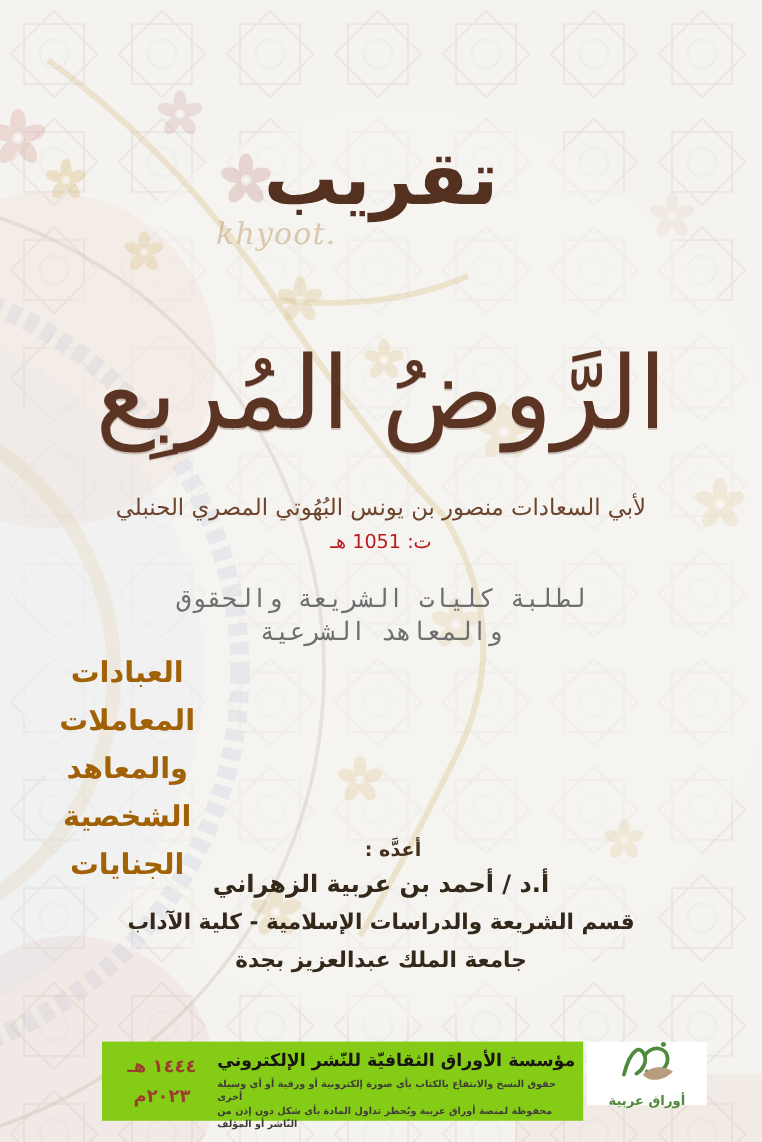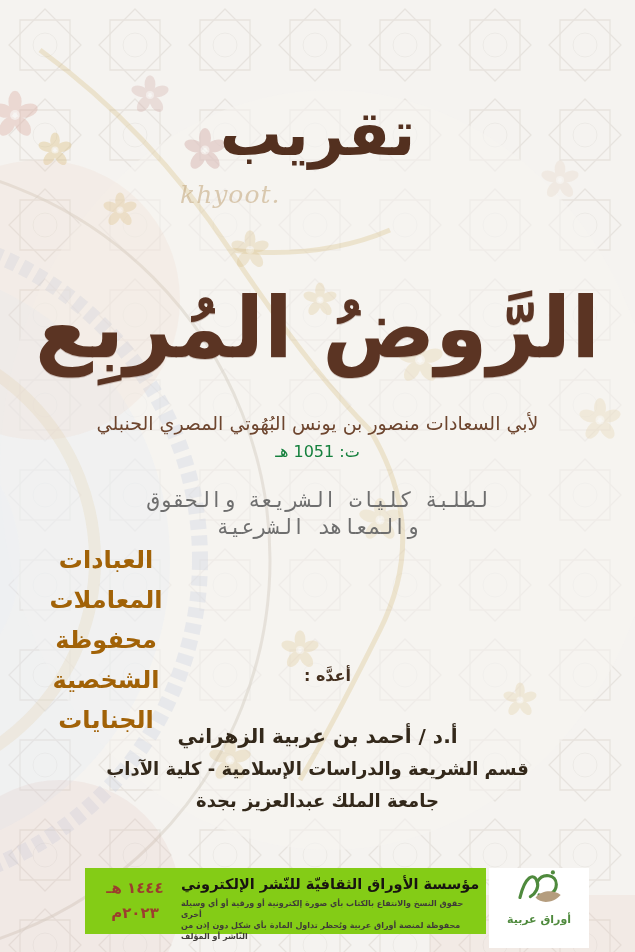--- a/index.html
+++ b/index.html
@@ -13,56 +13,57 @@
   .layer{position:absolute;z-index:2;}
   .center{left:0;right:0;text-align:center;}
 
   .watermark{
     position:absolute;z-index:1;left:180px;top:180px;
     font-family:"DejaVu Serif",serif;font-style:italic;
     font-size:25px;letter-spacing:1px;color:rgba(193,164,121,.55);
     direction:ltr;
   }
   .series-title{
-    top:92px;font-size:62px;font-weight:bold;color:#53301f;line-height:1.35;
+    top:107px;font-size:62px;font-weight:bold;color:#53301f;line-height:1.35;
   }
   .main-title{
     top:236px;font-size:84px;color:#5b3423;line-height:185px;
-    white-space:nowrap;font-weight:700;
+    white-space:nowrap;font-weight:400;
     text-shadow:0 1px 0 rgba(91,52,35,.25);
   }
   .author-line{top:412px;font-size:19px;color:#6d452e;}
-  .death-line{top:442px;font-size:16px;color:#15803d;}
+  .death-line{top:442px;font-size:16px;color:#b91c1c;}
   .audience{top:488px;font-size:21px;color:#6e6e6e;line-height:27px;font-family:Liberation Mono, monospace;}
   .topics{
     position:absolute;z-index:2;top:540px;left:8px;width:196px;text-align:center;
   }
   .topic-item{
     font-size:24px;font-weight:bold;color:#a16207;line-height:40px;
   }
-  .prepared-label{top:666px;font-size:16px;font-weight:bold;color:#45301f;margin-left:20px;}
+  .prepared-label{top:698px;font-size:16px;font-weight:bold;color:#45301f;margin-left:20px;}
   .preparer{top:724px;font-size:20px;font-weight:bold;color:#33281a;}
   .department{top:758px;font-size:18px;font-weight:bold;color:#33281a;}
   .university{top:790px;font-size:18px;font-weight:bold;color:#33281a;}
 
   .footer-strip{
     position:absolute;z-index:2;left:85px;top:868px;width:401px;height:66px;
     background:#84cc16;
   }
   .footer-dates{
     position:absolute;left:10px;top:8px;width:80px;text-align:center;
     color:#9c3e2e;font-weight:bold;font-size:15px;line-height:25px;
   }
   .footer-pub{position:absolute;left:96px;right:4px;top:7px;text-align:left;}
   .pub-title{font-size:14.5px;font-weight:bold;color:#181411;margin:0 0 5px 0;line-height:18px;}
   .pub-rights{font-size:8px;font-weight:bold;color:#3f3b38;line-height:11px;}
 
   .logo-box{
-    position:absolute;z-index:2;left:489px;top:868px;width:100px;height:80px;
+    position:absolute;z-index:2;left:489px;top:868px;width:100px;height:53px;
     background:#ffffff;display:flex;flex-direction:column;align-items:center;
+    justify-content:center;
   }
   .logo-text{font-size:11px;font-weight:bold;color:#4f8a3d;margin-top:1px;}
 </style>
 </head>
 <body>
 
 <div class="page">
 
   <svg class="deco" width="635" height="952" viewBox="0 0 635 952" aria-hidden="true">
     <defs>
@@ -129,21 +130,21 @@
   <div class="layer center death-line">ت: 1051 هـ</div>
 
   <div class="layer center audience">
     <div>لطلبة كليات الشريعة والحقوق</div>
     <div>والمعاهد الشرعية</div>
   </div>
 
   <div class="topics">
     <div class="topic-item">العبادات</div>
     <div class="topic-item">المعاملات</div>
-    <div class="topic-item">محفوظة الشخصية</div>
+    <div class="topic-item">والمعاهد الشخصية</div>
     <div class="topic-item">الجنايات</div>
   </div>
 
   <div class="layer center prepared-label">أعدَّه :</div>
   <div class="layer center preparer">أ.د / أحمد بن عربية الزهراني</div>
   <div class="layer center department">قسم الشريعة والدراسات الإسلامية - كلية الآداب</div>
   <div class="layer center university">جامعة الملك عبدالعزيز بجدة</div>
 
   <div class="footer-strip">
     <div class="footer-dates">

